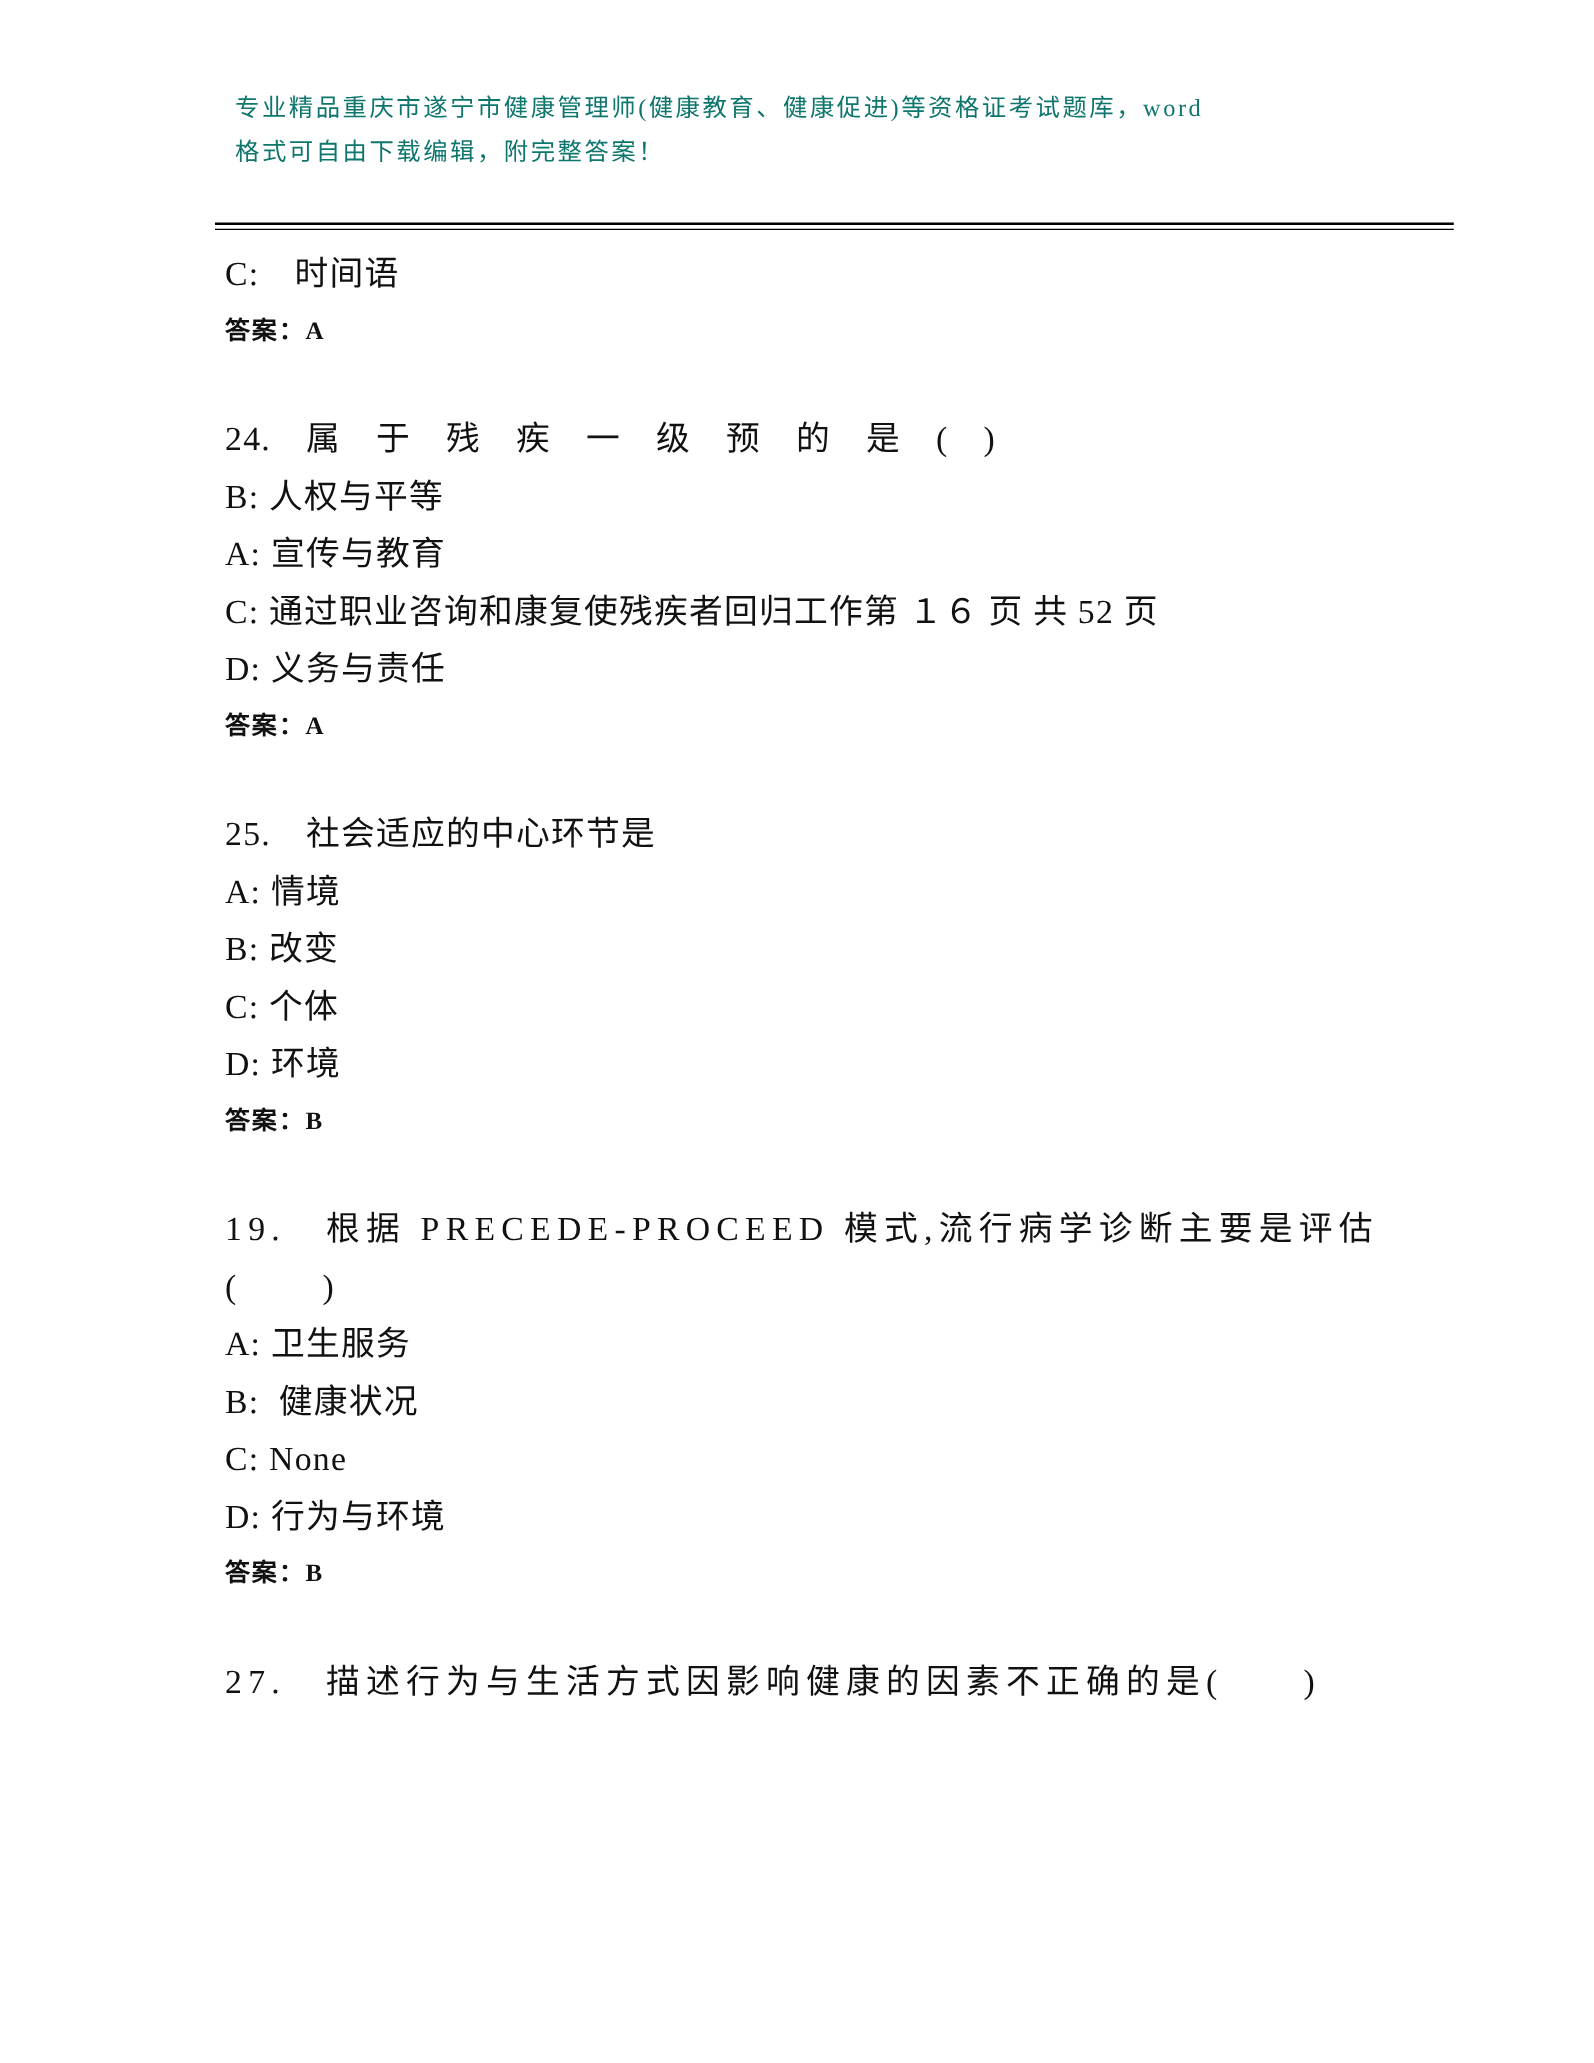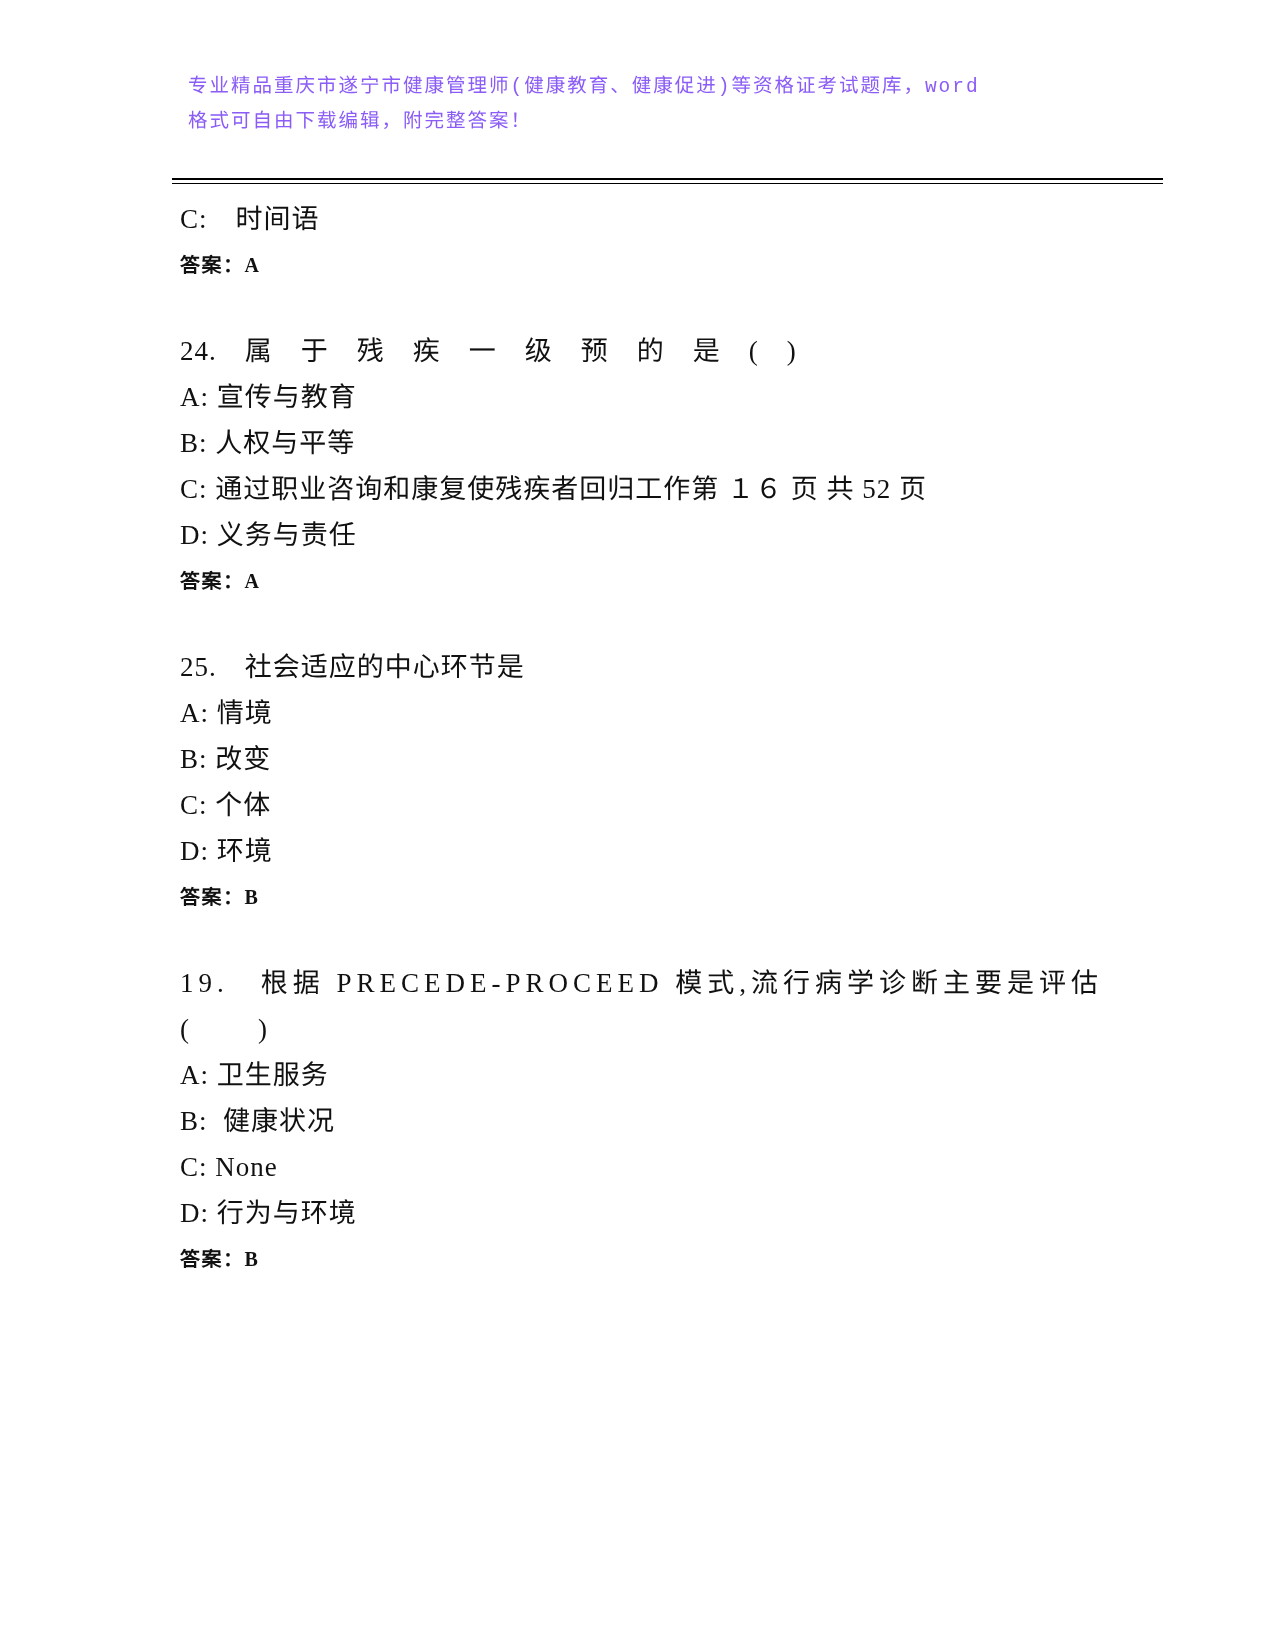--- a/index.html
+++ b/index.html
@@ -13,22 +13,21 @@
     overflow: hidden;
   }
   .doc-header {
     position: absolute;
     left: 188px;
     top: 70px;
     width: 920px;
     font-size: 19.5px;
     line-height: 35px;
     letter-spacing: 2px;
-    color: #8b5cf6;
-    font-family: Liberation Mono, monospace;
+    color: #0f766e;
   }
   .header-rule {
     position: absolute;
     left: 172px;
     top: 178px;
     width: 991px;
     height: 3px;
     border-top: 2px solid #000;
     border-bottom: 1px solid #000;
   }
@@ -65,22 +64,22 @@
 
 <main class="doc-body">
 
   <section>
     <div class="line">C:　时间语</div>
     <div class="line answer">答案：A</div>
   </section>
 
   <section class="question">
     <div class="line">24.　属　于　残　疾　一　级　预　的　是　(　)</div>
+    <div class="line">B: 人权与平等</div>
     <div class="line">A: 宣传与教育</div>
-    <div class="line">B: 人权与平等</div>
     <div class="line">C: 通过职业咨询和康复使残疾者回归工作第 １６ 页 共 52 页</div>
     <div class="line">D: 义务与责任</div>
     <div class="line answer">答案：A</div>
   </section>
 
   <section class="question">
     <div class="line">25.　社会适应的中心环节是</div>
     <div class="line">A: 情境</div>
     <div class="line">B: 改变</div>
     <div class="line">C: 个体</div>
@@ -91,15 +90,16 @@
   <section class="question">
     <div class="line stem-spread">19.　根据 PRECEDE-PROCEED 模式,流行病学诊断主要是评估(　　)</div>
     <div class="line">A: 卫生服务</div>
     <div class="line">B:  健康状况</div>
     <div class="line">C: None</div>
     <div class="line">D: 行为与环境</div>
     <div class="line answer">答案：B</div>
   </section>
 
   <section class="question">
+    <div class="line stem-spread">27.　描述行为与生活方式因影响健康的因素不正确的是(　　)</div>
   </section>
 
 </main>
 
 </body></html>

